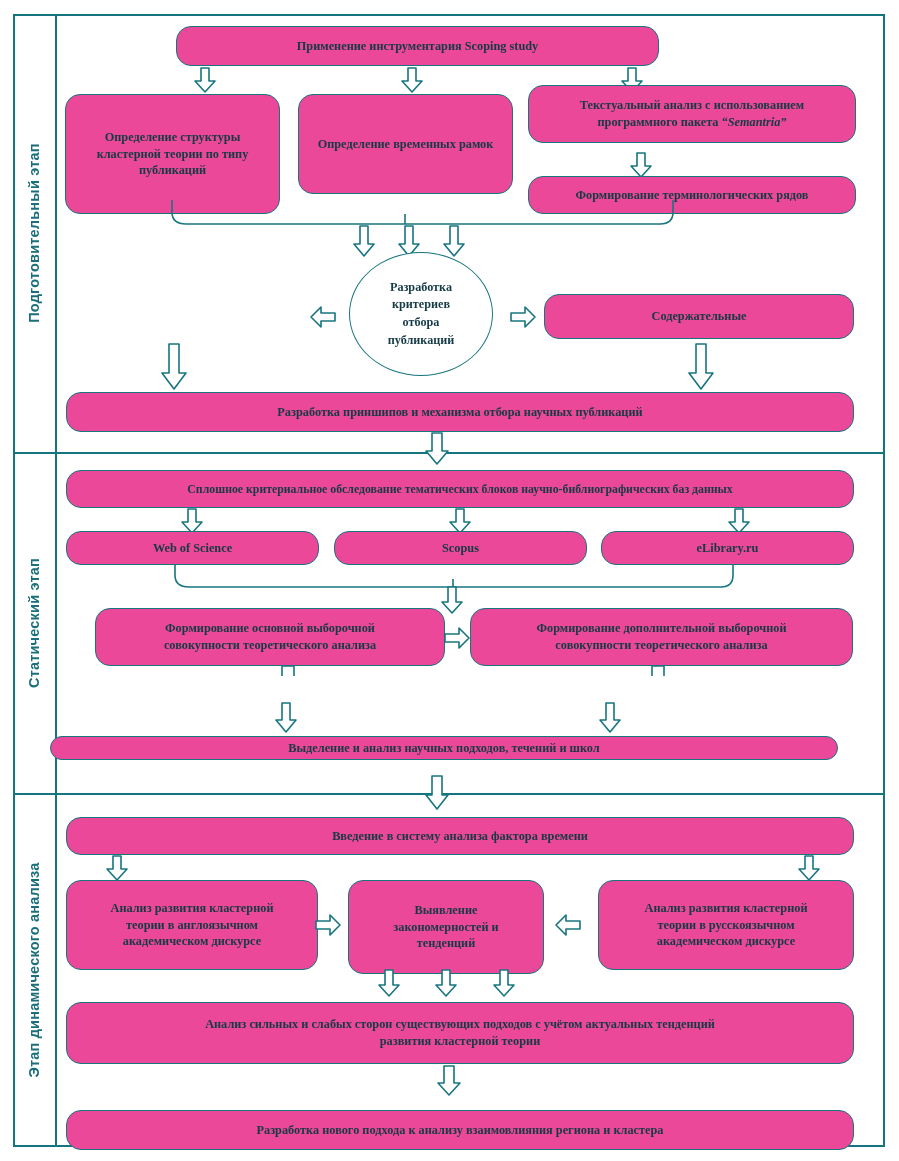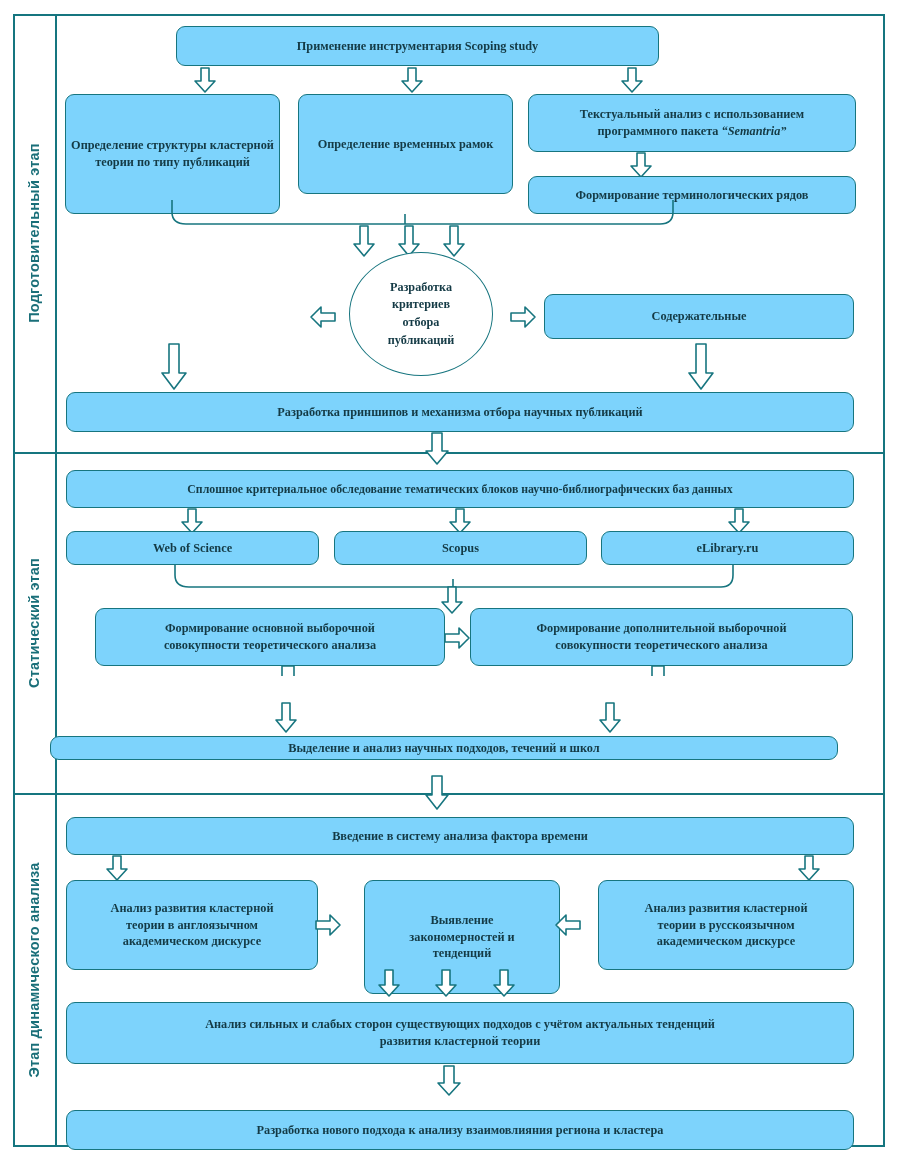--- a/index.html
+++ b/index.html
@@ -25,24 +25,24 @@
     display:block;white-space:nowrap;
     font-family:"Liberation Sans",sans-serif;
     font-weight:700;font-size:14.5px;color:#1a6f79;
     transform:rotate(-90deg);transform-origin:center center;
     letter-spacing:.2px;
   }
 
   
   .box{
     position:absolute;box-sizing:border-box;
-    border:1.6px solid #17757f;border-radius:9px;background:#7dd3fc;
+    border:1.6px solid #17757f;border-radius:15px;background:#ec4899;
     display:flex;align-items:center;justify-content:center;text-align:center;
     font-family:"Liberation Serif",serif;font-weight:700;
-    font-size:12.3px;color:#143a45;line-height:1.38;padding:3px 4px;
+    font-size:12.3px;color:#143a45;line-height:1.38;padding:3px 13px;
   }
   .box.sm{font-size:11.8px;}
   .box .ital{font-style:italic;}
 
   
   .ellipse{
     position:absolute;box-sizing:border-box;
     border:1.7px solid #17757f;border-radius:50%;background:#fff;
     display:flex;align-items:center;justify-content:center;text-align:center;
     font-family:"Liberation Serif",serif;font-weight:700;
@@ -105,21 +105,21 @@
   </div>
 
   <div class="box" style="left:65px;top:94px;width:215px;height:120px;">
     <span>Определение структуры кластерной теории по типу публикаций</span>
   </div>
 
   <div class="box" style="left:298px;top:94px;width:215px;height:100px;">
     <span>Определение временных рамок</span>
   </div>
 
-  <div class="box" style="left:528px;top:94px;width:328px;height:58px;">
+  <div class="box" style="left:528px;top:85px;width:328px;height:58px;">
     <span><span>Текстуальный анализ с использованием</span><br><span>программного пакета <span class="ital">“Semantria”</span></span></span>
   </div>
 
   <div class="arrow" style="left:629px;top:153px;">
     <svg width="24" height="25" viewBox="0 0 24 25">
         <polygon points="8,0 16,0 16,13 22,13 12,24 2,13 8,13" fill="#ffffff" stroke="#17757f" stroke-width="1.6" stroke-linejoin="round"></polygon>
       </svg>
   </div>
 
   <div class="box" style="left:528px;top:176px;width:328px;height:38px;">
@@ -302,21 +302,21 @@
   </div>
 
   <div class="box" style="left:66px;top:880px;width:252px;height:90px;">
     <span>
       <span>Анализ развития кластерной</span><br>
       <span>теории в англоязычном</span><br>
       <span>академическом дискурсе</span>
     </span>
   </div>
 
-  <div class="box" style="left:364px;top:880px;width:196px;height:114px;">
+  <div class="box" style="left:348px;top:880px;width:196px;height:94px;">
     <span>
       <span>Выявление</span><br>
       <span>закономерностей и</span><br>
       <span>тенденций</span>
     </span>
   </div>
 
   <div class="box" style="left:598px;top:880px;width:256px;height:90px;">
     <span>
       <span>Анализ развития кластерной</span><br>

